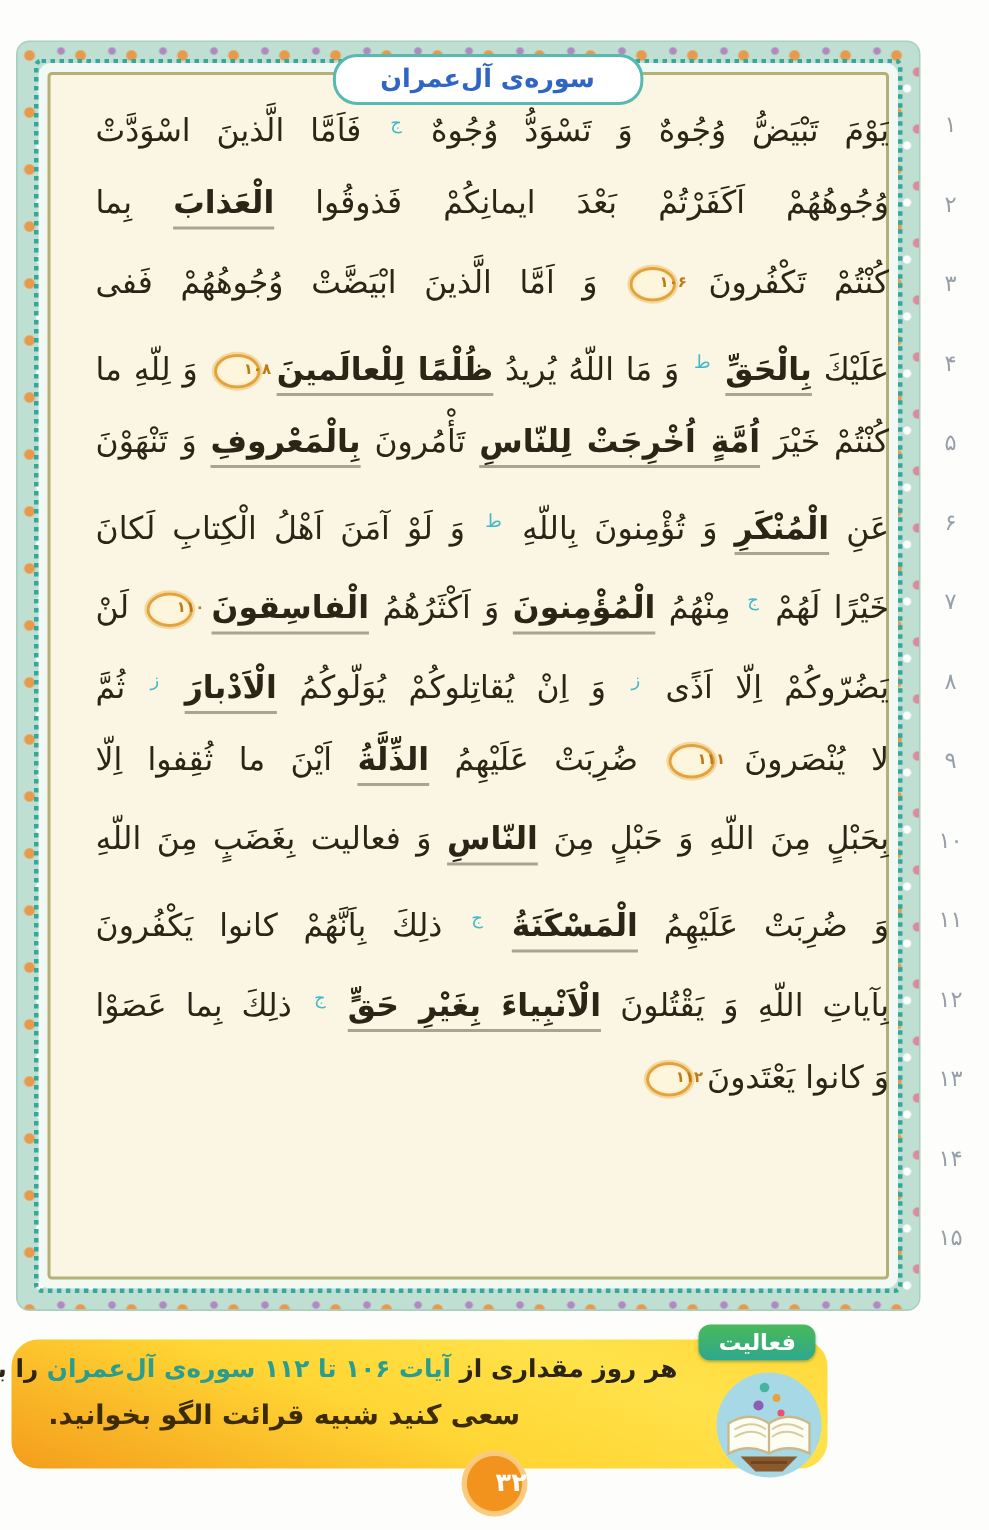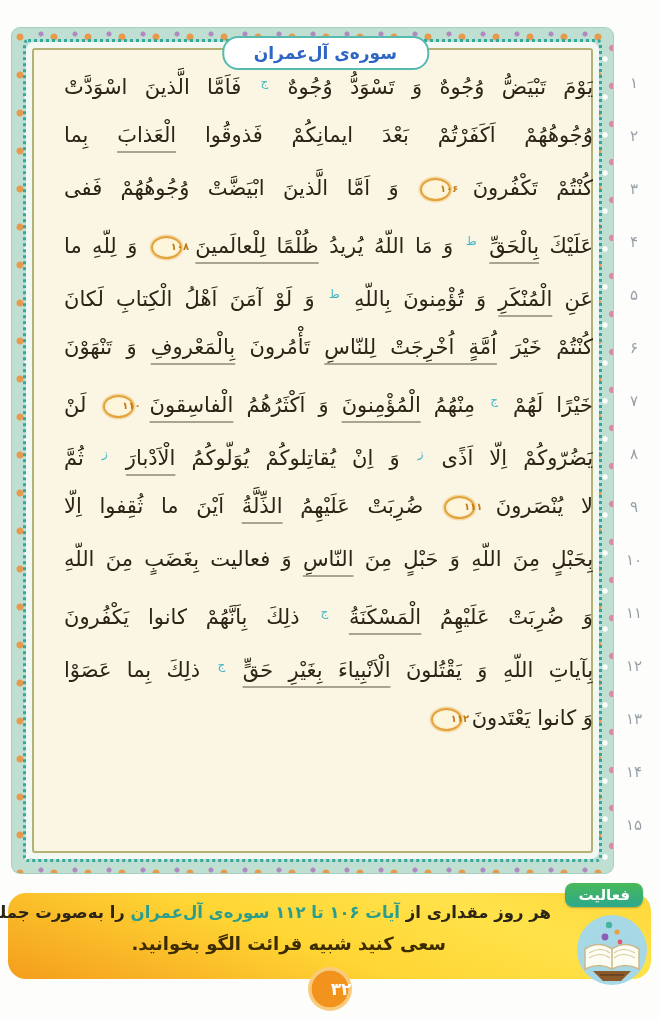--- a/index.html
+++ b/index.html
@@ -47,21 +47,21 @@
   }
   .qline {
     height:53px; line-height:53px; font-size:21px; color:#2b2417;
     direction:rtl; text-align:justify; text-align-last:justify;
     white-space:nowrap; overflow:hidden;
   }
   .qline.last { text-align-last:right; }
   .wseg { color:#2b2417; }
   .useg { color:#2b2417; text-decoration:underline;
           text-decoration-color:#aaa394; text-decoration-thickness:1.5px;
-          text-underline-offset:9px; }
+          text-underline-offset:9px;font-weight:bold; }
   .pmark { color:#45b8c8; font-size:12px; vertical-align:super; margin:0 2px; }
   .vbadge {
     display:inline-flex; align-items:center; justify-content:center;
     width:23px; height:23px; border-radius:50%; vertical-align:middle;
     background:radial-gradient(#fdf6dd 55%, #f6dfa6);
     border:2px solid #e2a23c; box-shadow:0 0 0 1.5px #f3d9a0;
     color:#c07a15; font-size:10px; font-weight:bold; margin:0 3px;
     line-height:1;
     padding-left:27px;
   }
@@ -70,21 +70,21 @@
   .nums {
     position:absolute; right:6px; top:56px; width:38px; direction:rtl;
   }
   .lnum {
     height:53px; display:flex; align-items:center; justify-content:center;
     color:#97a0a8; font-size:15px;
   }
 
   
   .activity {
-    position:absolute; left:8px; top:893px; width:643px; height:86px;
+    position:absolute; left:8px; top:893px; width:544px; height:86px;
     border-radius:18px;
     background:linear-gradient(20deg, #f49d1c 0%, #ffd634 45%, #ffe24a 75%, #ffd83a 100%);
     direction:rtl;
   }
   .badge-pill {
     position:absolute; top:-10px; right:8px;
     background:linear-gradient(180deg,#49b959,#2da88c);
     color:#ffffff; font-size:15px; font-weight:bold;
     padding:3px 13px; border-radius:8px; box-shadow:0 1px 2px rgba(0,0,0,.25);
     white-space:nowrap;
@@ -118,22 +118,22 @@
 
   <div class="banner">
     <span>سوره‌ی آل‌عمران</span>
   </div>
 
   <div class="qwrap">
       <div class="qline"><span class="wseg">يَوْمَ تَبْيَضُّ وُجُوهٌ وَ تَسْوَدُّ وُجُوهٌ</span> <span class="pmark">ج</span> <span class="wseg">فَاَمَّا الَّذينَ اسْوَدَّتْ</span></div>
       <div class="qline"><span class="wseg">وُجُوهُهُمْ اَكَفَرْتُمْ بَعْدَ ايمانِكُمْ فَذوقُوا</span> <span class="useg">الْعَذابَ</span> <span class="wseg">بِما</span></div>
       <div class="qline"><span class="wseg">كُنْتُمْ تَكْفُرونَ</span> <span class="vbadge">۱۰۶</span> <span class="wseg">وَ اَمَّا الَّذينَ ابْيَضَّتْ وُجُوهُهُمْ فَفى</span></div>
       <div class="qline"><span class="wseg">عَلَيْكَ</span> <span class="useg">بِالْحَقِّ</span> <span class="pmark">ط</span> <span class="wseg">وَ مَا اللّهُ يُريدُ</span> <span class="useg">ظُلْمًا لِلْعالَمينَ</span> <span class="vbadge">۱۰۸</span> <span class="wseg">وَ لِلّهِ ما</span></div>
+      <div class="qline"><span class="wseg">كُنْتُمْ خَيْرَ</span> <span class="useg">اُمَّةٍ اُخْرِجَتْ لِلنّاسِ</span> <span class="wseg">تَأْمُرونَ</span> <span class="useg">بِالْمَعْروفِ</span> <span class="wseg">وَ تَنْهَوْنَ</span></div>
       <div class="qline"><span class="wseg">عَنِ</span> <span class="useg">الْمُنْكَرِ</span> <span class="wseg">وَ تُؤْمِنونَ بِاللّهِ</span> <span class="pmark">ط</span> <span class="wseg">وَ لَوْ آمَنَ اَهْلُ الْكِتابِ لَكانَ</span></div>
-      <div class="qline"><span class="wseg">كُنْتُمْ خَيْرَ</span> <span class="useg">اُمَّةٍ اُخْرِجَتْ لِلنّاسِ</span> <span class="wseg">تَأْمُرونَ</span> <span class="useg">بِالْمَعْروفِ</span> <span class="wseg">وَ تَنْهَوْنَ</span></div>
       <div class="qline"><span class="wseg">خَيْرًا لَهُمْ</span> <span class="pmark">ج</span> <span class="wseg">مِنْهُمُ</span> <span class="useg">الْمُؤْمِنونَ</span> <span class="wseg">وَ اَكْثَرُهُمُ</span> <span class="useg">الْفاسِقونَ</span> <span class="vbadge">۱۱۰</span> <span class="wseg">لَنْ</span></div>
       <div class="qline"><span class="wseg">يَضُرّوكُمْ اِلّا اَذًى</span> <span class="pmark">ز</span> <span class="wseg">وَ اِنْ يُقاتِلوكُمْ يُوَلّوكُمُ</span> <span class="useg">الْاَدْبارَ</span> <span class="pmark">ز</span> <span class="wseg">ثُمَّ</span></div>
       <div class="qline"><span class="wseg">لا يُنْصَرونَ</span> <span class="vbadge">۱۱۱</span> <span class="wseg">ضُرِبَتْ عَلَيْهِمُ</span> <span class="useg">الذِّلَّةُ</span> <span class="wseg">اَيْنَ ما ثُقِفوا اِلّا</span></div>
       <div class="qline"><span class="wseg">بِحَبْلٍ مِنَ اللّهِ وَ حَبْلٍ مِنَ</span> <span class="useg">النّاسِ</span> <span class="wseg">وَ فعالیت بِغَضَبٍ مِنَ اللّهِ</span></div>
       <div class="qline"><span class="wseg">وَ ضُرِبَتْ عَلَيْهِمُ</span> <span class="useg">الْمَسْكَنَةُ</span> <span class="pmark">ج</span> <span class="wseg">ذلِكَ بِاَنَّهُمْ كانوا يَكْفُرونَ</span></div>
       <div class="qline"><span class="wseg">بِآياتِ اللّهِ وَ يَقْتُلونَ</span> <span class="useg">الْاَنْبِياءَ بِغَيْرِ حَقٍّ</span> <span class="pmark">ج</span> <span class="wseg">ذلِكَ بِما عَصَوْا</span></div>
       <div class="qline last"><span class="wseg">وَ كانوا يَعْتَدونَ</span> <span class="vbadge">۱۱۲</span></div>
     </div>
 
   <div class="nums">

